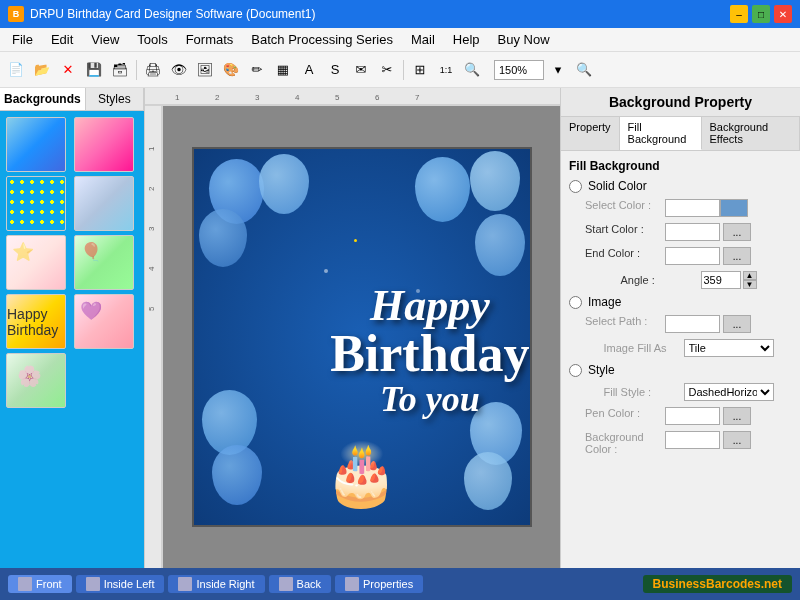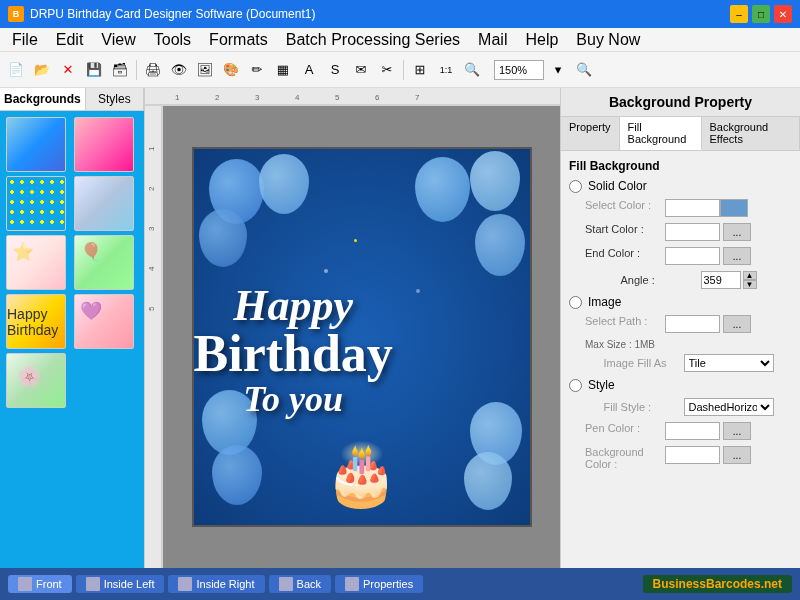--- a/index.html
+++ b/index.html
@@ -11,21 +11,21 @@
     .title-bar-icon { width: 16px; height: 16px; background: #ff9800; border-radius: 2px; display: flex; align-items: center; justify-content: center; font-size: 9px; color: white; font-weight: bold; }
     .title-bar-text { font-size: 12px; }
     .title-bar-controls { display: flex; gap: 4px; }
     .title-btn { width: 18px; height: 18px; border: none; cursor: pointer; border-radius: 2px; font-size: 10px; display: flex; align-items: center; justify-content: center; }
     .title-btn.minimize { background: #ffc107; }
     .title-btn.maximize { background: #4caf50; }
     .title-btn.close { background: #f44336; color: white; }
 
     
     .menu-bar { background: #f5f5f5; border-bottom: 1px solid #ddd; padding: 2px 4px; display: flex; gap: 2px; height: 24px; align-items: center; }
-    .menu-item { padding: 2px 8px; cursor: pointer; font-size: 16px; border-radius: 2px; }
+    .menu-item { padding: 2px 8px; cursor: pointer; font-size: 13px; border-radius: 2px; }
 
     
     .toolbar { background: #f5f5f5; border-bottom: 1px solid #ddd; padding: 3px 4px; display: flex; align-items: center; gap: 2px; height: 36px; }
     .tool-btn { width: 24px; height: 24px; border: 1px solid transparent; background: transparent; cursor: pointer; display: flex; align-items: center; justify-content: center; font-size: 13px; border-radius: 2px; }
     .tool-separator { width: 1px; height: 20px; background: #ccc; margin: 0 2px; }
     .zoom-box { display: flex; align-items: center; gap: 2px; }
     .zoom-input { width: 50px; height: 20px; border: 1px solid #aaa; padding: 0 4px; font-size: 11px; margin-left: 8px; }
 
     
     .main-layout { display: flex; height: calc(600px - 28px - 24px - 36px - 32px); }
@@ -36,21 +36,21 @@
     .panel-tab { flex: 1; text-align: center; padding: 4px; cursor: pointer; font-size: 12px; background: #e8e8e8; border-right: 1px solid #ccc; }
     .panel-tab.active { background: white; font-weight: bold; }
     .panel-grid { display: grid; grid-template-columns: 1fr 1fr; gap: 4px; padding: 6px; overflow-y: auto; }
     .bg-thumb { width: 60px; height: 55px; border: 1px solid #ccc; cursor: pointer; background-size: cover; background-position: center; border-radius: 2px; }
 
     
     .canvas-area { flex: 1; background: #888; position: relative; overflow: hidden; display: flex; align-items: center; justify-content: center; }
     .ruler-top { position: absolute; top: 0; left: 0; right: 0; height: 18px; background: #e8e8e8; border-bottom: 1px solid #bbb; }
     .ruler-left { position: absolute; top: 18px; left: 0; bottom: 0; width: 18px; background: #e8e8e8; border-right: 1px solid #bbb; }
     .canvas-content { margin-top: 18px; margin-left: 18px; width: calc(100% - 18px); height: calc(100% - 18px); display: flex; align-items: center; justify-content: center; background: #888; }
-    .card-preview { width: 340px; height: 380px; background: #1a5fb4; border: 2px solid #555; position: relative; overflow: hidden; display: flex; align-items: center; justify-content: flex-start; }
+    .card-preview { width: 340px; height: 380px; background: #1a5fb4; border: 2px solid #555; position: relative; overflow: hidden; display: flex; align-items: center; justify-content: flex-end; }
 
     
     .right-panel { width: 240px; border-left: 1px solid #ccc; background: #f0f0f0; display: flex; flex-direction: column; }
     .right-panel-title { background: #e8e8e8; padding: 6px 10px; font-size: 14px; font-weight: bold; text-align: center; border-bottom: 1px solid #ccc; }
     .prop-tabs { display: flex; border-bottom: 1px solid #ccc; background: #e0e0e0; }
     .prop-tab { padding: 4px 8px; cursor: pointer; font-size: 11px; border-right: 1px solid #ccc; }
     .prop-tab.active { background: white; border-bottom: 1px solid white; }
     .prop-content { padding: 8px; flex: 1; overflow-y: auto; }
     .section-title { font-size: 12px; font-weight: bold; margin-bottom: 6px; }
     .radio-row { display: flex; align-items: center; gap: 6px; margin-bottom: 6px; }
@@ -259,21 +259,20 @@
 
       <div class="radio-row">
         <input type="radio" name="fillbg" id="image" style="">
         <label for="image">Image</label>
       </div>
       <div class="field-row">
         <span class="field-label disabled-text">Select Path :</span>
         <span class="color-swatch"></span>
         <button class="field-btn">...</button>
       </div>
-      <div class="max-size-text">Max Size : 1MB</div>
       <div class="field-row-full">
         <span class="field-label disabled-text">Image Fill As</span>
         <select class="select-box">
           <option>Tile</option>
           <option>Stretch</option>
           <option>Center</option>
         </select>
       </div>
 
       <div class="radio-row">

